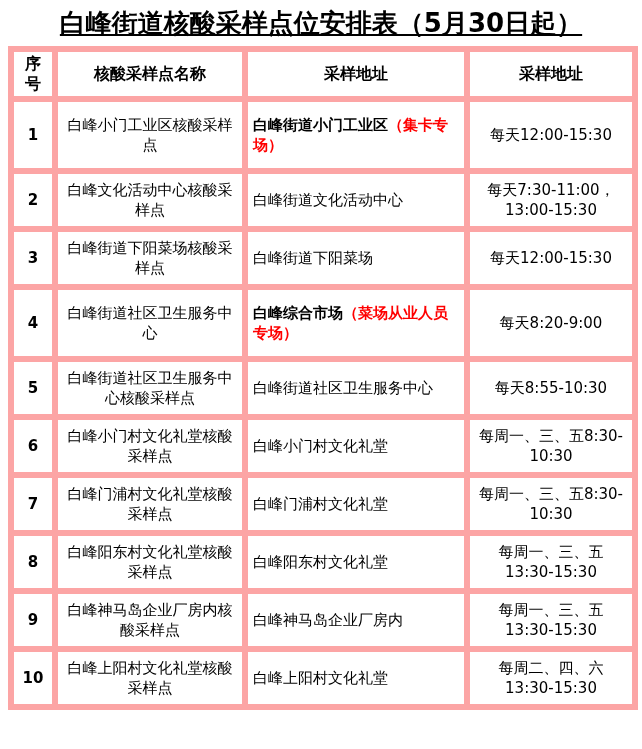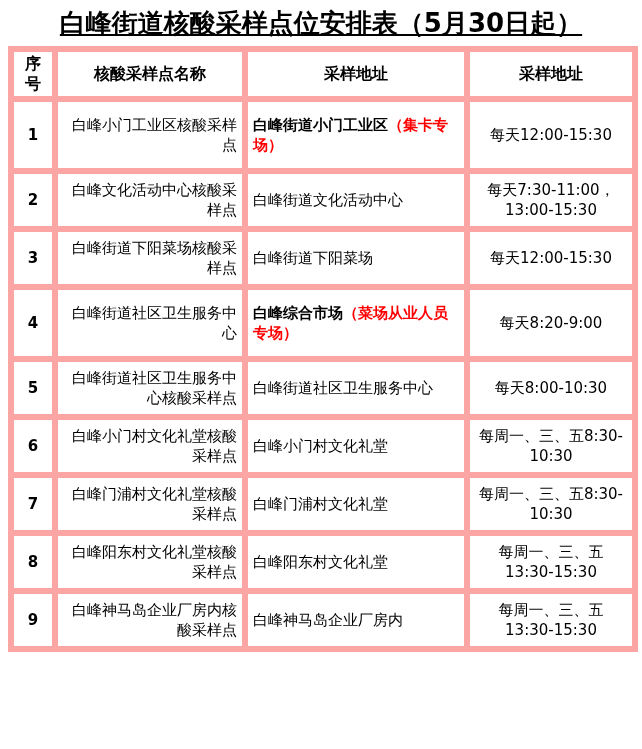--- a/index.html
+++ b/index.html
@@ -54,21 +54,21 @@
   .col-no    { width: 44px; }
   .col-name  { width: 190px; }
   .col-addr  { width: 222px; }
   .col-time  { width: 168px; }
   td.cell-no {
     text-align: center;
     font-weight: bold;
     font-size: 17px;
   }
   td.cell-name {
-    text-align: right;
+    text-align: center;
   }
   td.cell-addr {
     text-align: left;
   }
   td.cell-addr.emph {
     font-weight: bold;
     margin-left: 9px;
   }
   td.cell-addr .red {
     color: #ff0000;
@@ -126,21 +126,21 @@
         <tr class="row-h-3">
           <td class="cell-no">4</td>
           <td class="cell-name">白峰街道社区卫生服务中心</td>
           <td class="cell-addr emph"><span>白峰综合市场</span><span class="red">（菜场从业人员专场）</span></td>
           <td class="cell-time">每天8:20-9:00</td>
         </tr>
         <tr class="row-h-2">
           <td class="cell-no">5</td>
           <td class="cell-name">白峰街道社区卫生服务中心核酸采样点</td>
           <td class="cell-addr"><span>白峰街道社区卫生服务中心</span></td>
-          <td class="cell-time">每天8:00-10:30</td>
+          <td class="cell-time">每天8:55-10:30</td>
         </tr>
         <tr class="row-h-2">
           <td class="cell-no">6</td>
           <td class="cell-name">白峰小门村文化礼堂核酸采样点</td>
           <td class="cell-addr"><span>白峰小门村文化礼堂</span></td>
           <td class="cell-time">每周一、三、五8:30-10:30</td>
         </tr>
         <tr class="row-h-2">
           <td class="cell-no">7</td>
           <td class="cell-name">白峰门浦村文化礼堂核酸采样点</td>
@@ -152,16 +152,22 @@
           <td class="cell-name">白峰阳东村文化礼堂核酸采样点</td>
           <td class="cell-addr"><span>白峰阳东村文化礼堂</span></td>
           <td class="cell-time">每周一、三、五13:30-15:30</td>
         </tr>
         <tr class="row-h-2">
           <td class="cell-no">9</td>
           <td class="cell-name">白峰神马岛企业厂房内核酸采样点</td>
           <td class="cell-addr"><span>白峰神马岛企业厂房内</span></td>
           <td class="cell-time">每周一、三、五13:30-15:30</td>
         </tr>
+        <tr class="row-h-2">
+          <td class="cell-no">10</td>
+          <td class="cell-name">白峰上阳村文化礼堂核酸采样点</td>
+          <td class="cell-addr"><span>白峰上阳村文化礼堂</span></td>
+          <td class="cell-time">每周二、四、六13:30-15:30</td>
+        </tr>
       </tbody>
   </table>
 
 </div>
 
 </body></html>

